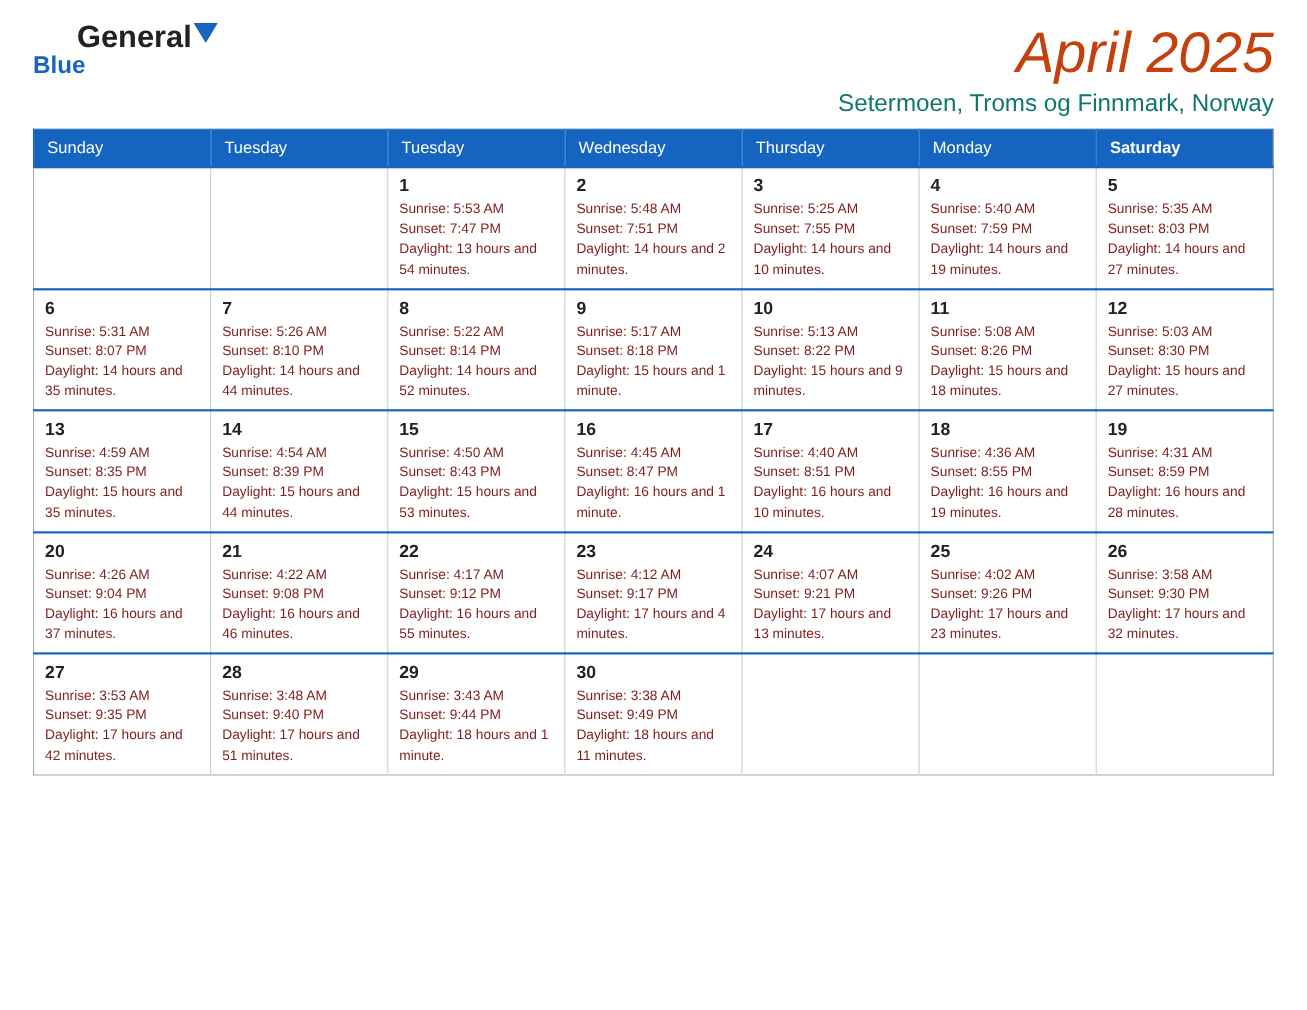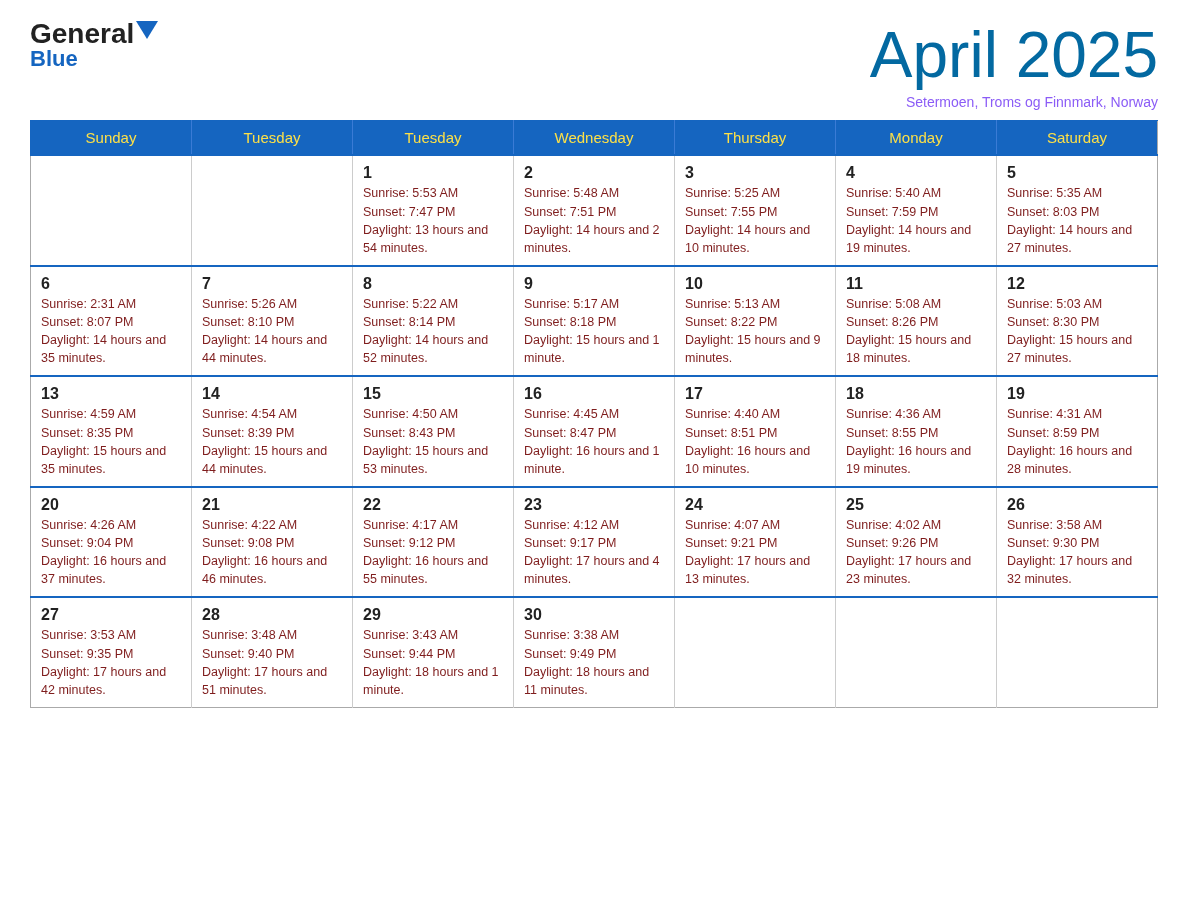--- a/index.html
+++ b/index.html
@@ -18,53 +18,55 @@
     .logo {
       display: flex;
       flex-direction: column;
       align-items: flex-start;
     }
     .logo-text {
       font-size: 28px;
       font-weight: bold;
       color: #222;
       line-height: 1;
+      margin-left: 40px;
     }
     .logo-blue {
       color: #1565c0;
       font-size: 22px;
       font-weight: bold;
       margin-top: -2px;
     }
     .title-section {
       text-align: right;
     }
     .month-title {
-      font-size: 64px;
+      font-size: 52px;
       font-weight: normal;
-      color: #0369a1;
+      color: #c2410c;
       line-height: 1.1;
+      font-style: italic;
     }
     .location-subtitle {
-      font-size: 14px;
-      color: #8b5cf6;
+      font-size: 22px;
+      color: #0f766e;
       margin-top: 4px;
     }
     .calendar-table {
       width: 100%;
       border-collapse: collapse;
       margin-top: 10px;
     }
     .calendar-table th {
       background: #1565c0;
-      color: #fde047;
+      color: #ffffff;
       padding: 8px 12px;
       font-size: 15px;
       font-weight: normal;
-      text-align: center;
+      text-align: left;
       border: 1px solid #1565c0;
     }
     .calendar-table td {
       vertical-align: top;
       padding: 8px 10px;
       border: 1px solid #ccc;
       width: 14.28%;
       min-height: 90px;
       font-size: 13px;
       color: #222;
@@ -94,20 +96,21 @@
     }
     
     .calendar-table {
       border: 1px solid #aaa;
     }
     .calendar-table th {
       border-right: 1px solid #3a7bd5;
     }
     .calendar-table th:last-child {
       border-right: none;
+      font-weight: bold;
     }
     .calendar-table tbody tr {
       border-top: 2px solid #1565c0;
     }
     .calendar-table tbody td {
       border-right: 1px solid #ccc;
       border-top: none;
       border-bottom: none;
       border-left: none;
     }
@@ -184,21 +187,21 @@
           <div class="day-num">5</div>
           <div class="day-info">Sunrise: 5:35 AM
 Sunset: 8:03 PM
 Daylight: 14 hours
 and 27 minutes.</div>
         </td>
       </tr>
       <tr>
         <td>
           <div class="day-num">6</div>
-          <div class="day-info">Sunrise: 2:31 AM
+          <div class="day-info">Sunrise: 5:31 AM
 Sunset: 8:07 PM
 Daylight: 14 hours
 and 35 minutes.</div>
         </td>
         <td>
           <div class="day-num">7</div>
           <div class="day-info">Sunrise: 5:26 AM
 Sunset: 8:10 PM
 Daylight: 14 hours
 and 44 minutes.</div>

